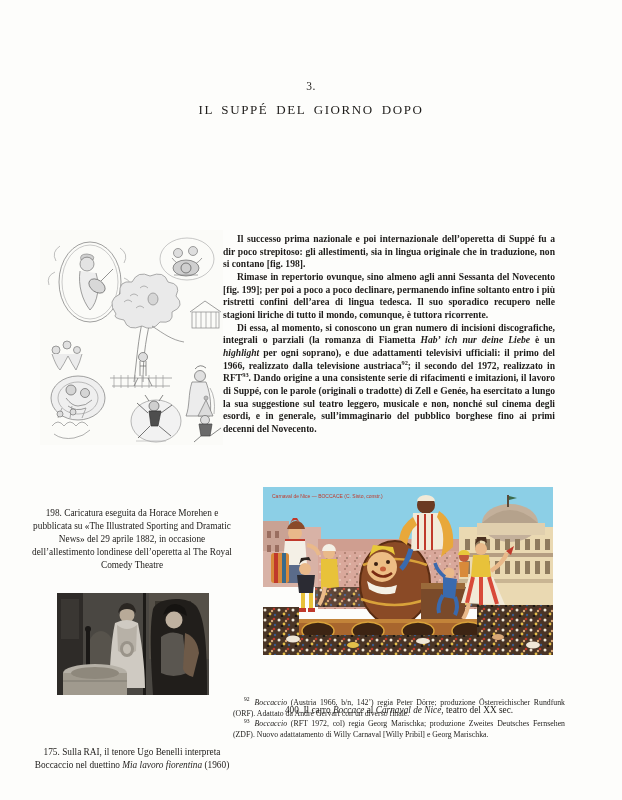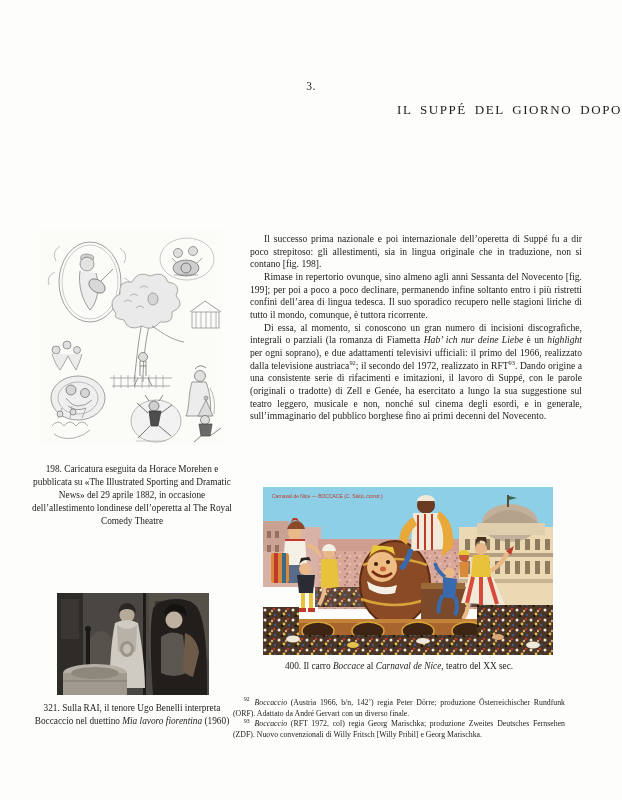--- a/index.html
+++ b/index.html
@@ -7,35 +7,35 @@
     position:relative;width:622px;height:800px;margin:0 auto;
     background:#fdfdfb;overflow:hidden;
     font-family:"Liberation Serif","DejaVu Serif",serif;
     color:#1e1c1a;
   }
   .chapter-number{
     position:absolute;top:80px;left:0;width:622px;text-align:center;
     font-size:11.5px;letter-spacing:0.5px;
   }
   .chapter-title{
-    position:absolute;top:102px;left:0;width:622px;text-align:right;
+    position:absolute;top:102px;left:0;width:622px;text-align:center;
     font-size:13px;letter-spacing:1.6px;word-spacing:3px;
   }
   .body-text{
-    position:absolute;left:250px;top:233px;width:332px;
-    font-size:9.6px;line-height:12.65px;text-align:justify;
+    position:absolute;left:223px;top:233px;width:332px;
+    font-size:9.6px;line-height:12.65px;text-align:justify;font-weight:bold;
   }
   .body-text p{margin:0;text-indent:14px;}
   .body-text i{font-style:italic;}
   .sup{font-size:6.4px;vertical-align:super;line-height:0;}
   .fig{position:absolute;}
   .fig svg{display:block;}
   .caption{
     position:absolute;text-align:center;
-    font-size:9.3px;line-height:13px;
+    font-size:9.3px;line-height:13px;margin-top:44px;
   }
   .caption-left{width:206px;}
   .caption-200{left:233px;top:660px;width:332px;}
   .footnotes{
     position:absolute;left:233px;top:698px;width:332px;
     font-size:7.8px;line-height:10.7px;text-align:justify;
   }
   .footnotes p{margin:0;text-indent:11px;}
   .fn-sup{font-size:5.6px;vertical-align:super;line-height:0;margin-right:5px;}
 </style>
@@ -154,21 +154,21 @@
       <rect x="29" y="38" width="4" height="44" fill="#1a1816"></rect>
       <circle cx="31" cy="36" r="3" fill="#1a1816"></circle>
       <ellipse cx="38" cy="80" rx="32" ry="9" fill="#b5b0a6"></ellipse>
       <path d="M6,80 H70 V102 H6 Z" fill="#a09a8e"></path>
       <ellipse cx="38" cy="80" rx="24" ry="6" fill="#8e887c"></ellipse>
       <path d="M6,88 H70" stroke="#8a847a" stroke-width="1.5"></path>
     </svg>
   </div>
 
   <div class="caption caption-left" style="left:26px;top:702px;width:212px;">
-    <span>321. Sulla RAI, il tenore Ugo Benelli interpreta Boccaccio nel duettino </span><i>Mia lavoro fiorentina</i><span> (1960)</span>
+    <span>175. Sulla RAI, il tenore Ugo Benelli interpreta Boccaccio nel duettino </span><i>Mia lavoro fiorentina</i><span> (1960)</span>
   </div>
 
   <div class="body-text">
     <p>Il successo prima nazionale e poi internazionale dell’operetta di Suppé fu a dir poco strepitoso: gli allestimenti, sia in lingua originale che in traduzione, non si contano [fig. 198].</p>
     <p>Rimase in repertorio ovunque, sino almeno agli anni Sessanta del Novecento [fig. 199]; per poi a poco a poco declinare, permanendo infine soltanto entro i più ristretti confini dell’area di lingua tedesca. Il suo sporadico recupero nelle stagioni liriche di tutto il mondo, comunque, è tuttora ricorrente.</p>
     <p><span>Di essa, al momento, si conoscono un gran numero di incisioni discografiche, integrali o parziali (la romanza di Fiametta </span><i>Hab’ ich nur deine Liebe</i><span> è un </span><i>highlight</i><span> per ogni soprano), e due adattamenti televisivi ufficiali: il primo del 1966, realizzato dalla televisione austriaca</span><span class="sup">92</span><span>; il secondo del 1972, realizzato in RFT</span><span class="sup">93</span><span>. Dando origine a una consistente serie di rifacimenti e imitazioni, il lavoro di Suppé, con le parole (originali o tradotte) di Zell e Genée, ha esercitato a lungo la sua suggestione sul teatro leggero, musicale e non, nonché sul cinema degli esordi, e in generale, sull’immaginario del pubblico borghese fino ai primi decenni del Novecento.</span></p>
   </div>
 
   <div class="fig" style="left:263px;top:487px;">
     <svg width="290" height="168" viewBox="0 0 290 168">
@@ -320,16 +320,16 @@
       <text x="9" y="11" font-size="5" font-family="Liberation Sans, sans-serif" fill="#c0392b">Carnaval de Nice  —  BOCCACE (C. Sisto, constr.)</text>
     </svg>
   </div>
 
   <div class="caption caption-200">
     <span>400. Il carro </span><i>Boccace</i><span> al </span><i>Carnaval de Nice</i><span>, teatro del XX sec.</span>
   </div>
 
   <div class="footnotes">
     <p><span class="fn-sup">92</span><i>Boccaccio</i><span> (Austria 1966, b/n, 142’) regia Peter Dörre; produzione Österreichischer Rundfunk (ORF). Adattato da André Gervart con un diverso finale.</span></p>
-    <p><span class="fn-sup">93</span><i>Boccaccio</i><span> (RFT 1972, col) regia Georg Marischka; produzione Zweites Deutsches Fernsehen (ZDF). Nuovo convenzionali di Willy Fritsch [Willy Pribil] e Georg Marischka.</span></p>
+    <p><span class="fn-sup">93</span><i>Boccaccio</i><span> (RFT 1972, col) regia Georg Marischka; produzione Zweites Deutsches Fernsehen (ZDF). Nuovo adattatamento di Willy Carnaval [Willy Pribil] e Georg Marischka.</span></p>
   </div>
 
 </div>
 
 </body></html>

